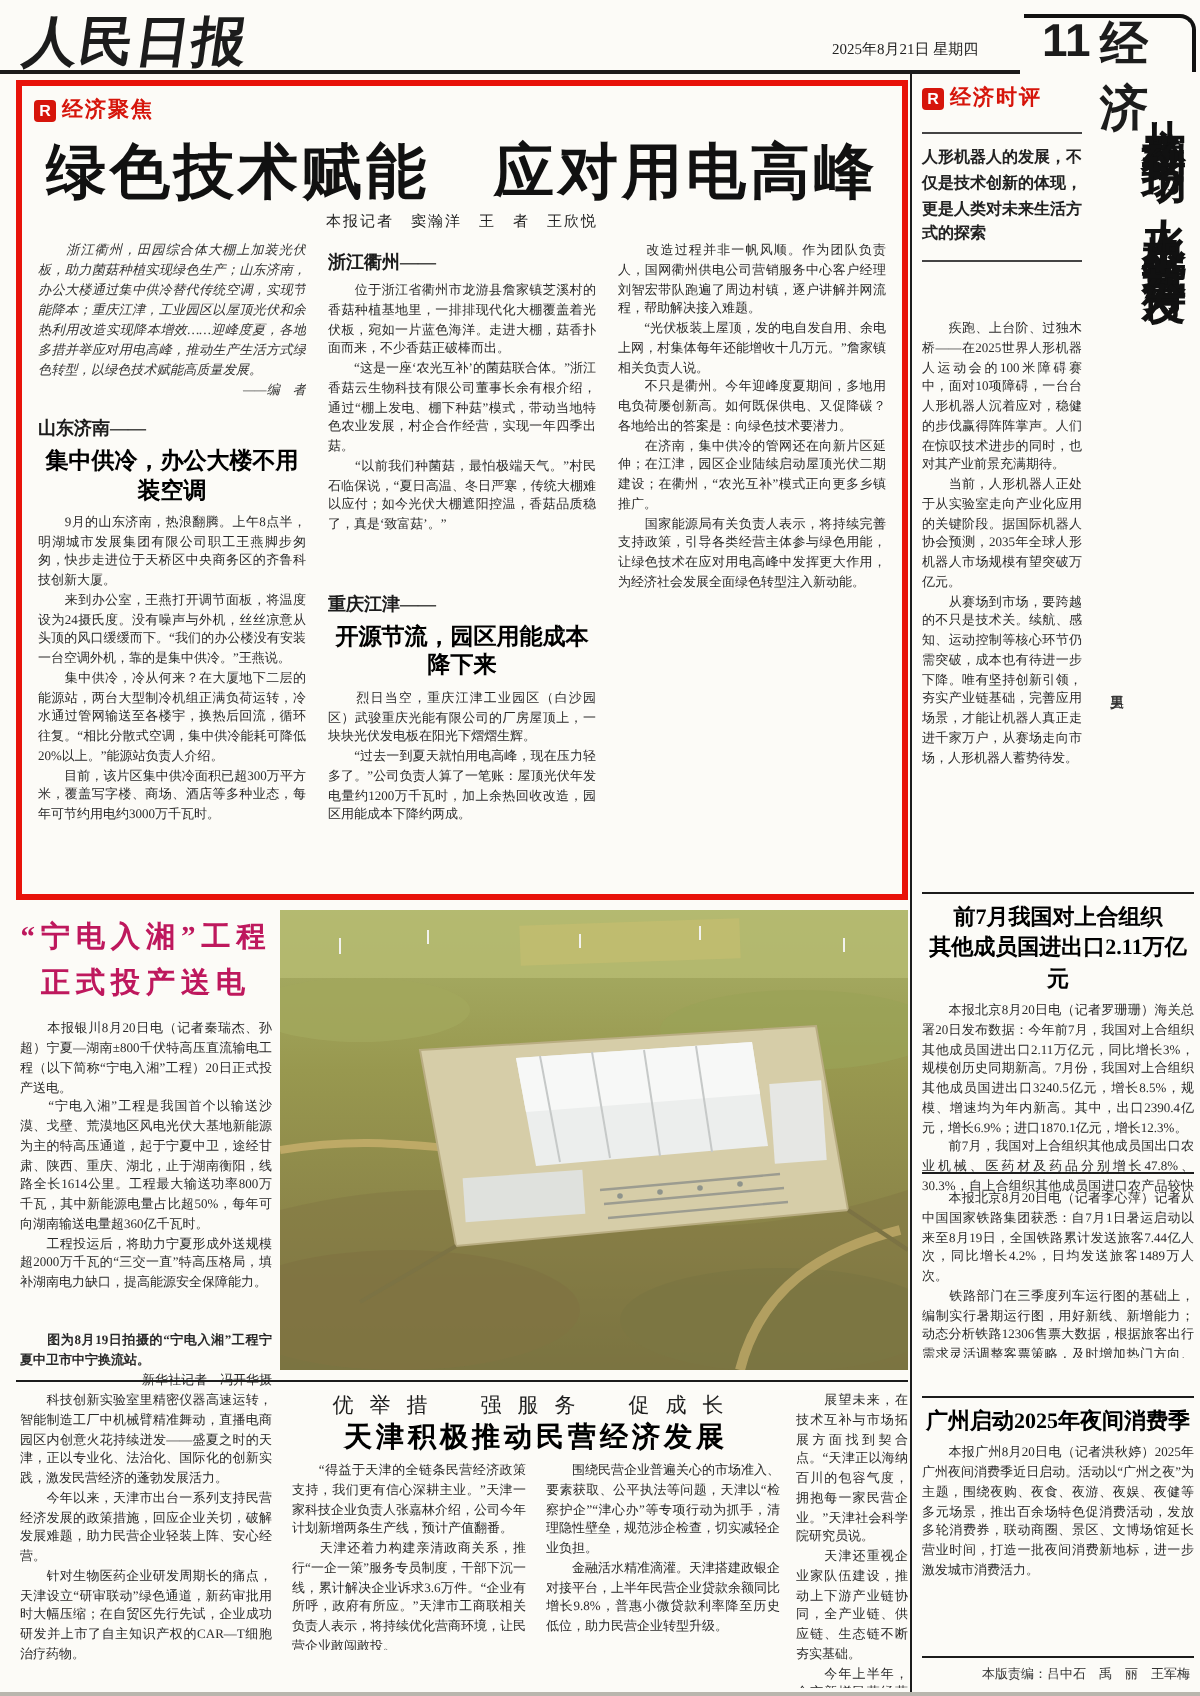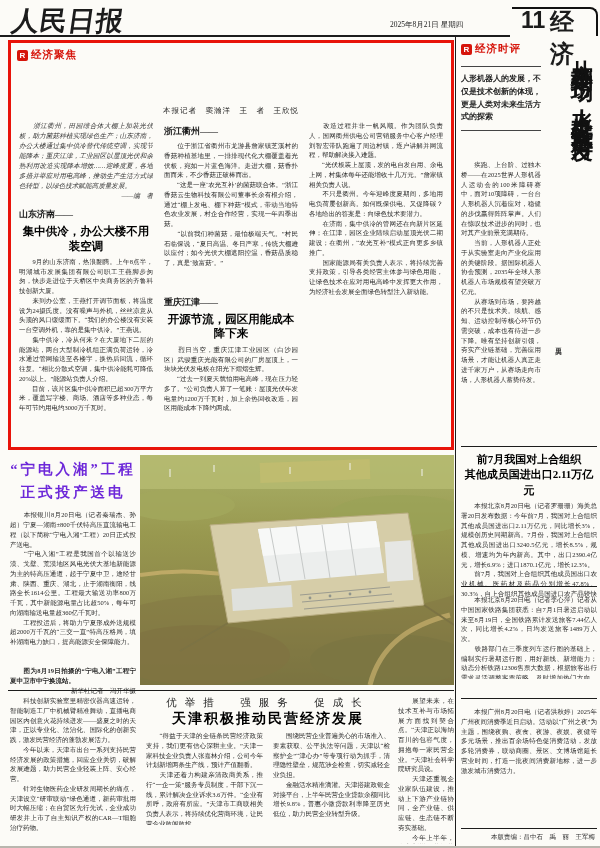--- a/index.html
+++ b/index.html
@@ -29,47 +29,48 @@
   .editor-sig{text-align:right;font-style:italic;}
   .place{font-size:9px;font-weight:bold;margin:7px 0 3px;}
   .subhead{font-size:11.5px;font-weight:bold;text-align:center;line-height:1.25;margin-bottom:4px;color:#000;}
   .body-txt{font-size:6.5px;line-height:1.5;color:#2a2a2a;}
   
   .vert-headline{writing-mode:vertical-rl;font-size:22px;font-weight:bold;letter-spacing:4px;line-height:1.15;color:#111;}
   .vert-author{writing-mode:vertical-rl;font-size:7px;color:#333;}
   .lead{font-size:8px;font-weight:bold;line-height:1.6;color:#222;
         border-top:1px solid #444;border-bottom:1px solid #444;padding:6px 0;text-align:justify;}
   
-  .nd-headline{font-size:14.5px;font-weight:bold;text-align:center;letter-spacing:3px;line-height:1.6;color:#6d28d9;}
+  .nd-headline{font-size:14.5px;font-weight:bold;text-align:center;letter-spacing:3px;line-height:1.6;color:#be185d;}
   .caption-bold{font-weight:bold;}
   .credit{text-align:right;font-size:6.5px;}
   
   .kicker{font-size:10.5px;font-weight:normal;letter-spacing:8px;text-align:center;}
   .tj-headline{font-size:14px;font-weight:bold;letter-spacing:2px;text-align:center;color:#000;}
   
   .brief-headline{font-size:11px;font-weight:bold;text-align:center;line-height:1.4;white-space:pre-line;color:#000;}
   .footer-editors{font-size:6.5px;text-align:right;color:#333;}
 </style>
 </head>
 <body>
 
 <div class="abs" style="left:0;top:0;width:600px;height:36px;">
   <div class="abs masthead" style="left:12px;top:3px;">人民日报</div>
-  <div class="abs hdr-date" style="left:390px;top:20px;width:125px;text-align:left;">2025年8月21日  星期四</div>
+  <div class="abs hdr-date" style="left:390px;top:20px;width:125px;text-align:center;">2025年8月21日  星期四</div>
   <div class="abs corner" style="left:512px;top:7px;width:84px;height:27px;"></div>
   <div class="abs pageno" style="left:521px;top:7px;">11</div>
   <div class="abs section-big" style="left:550px;top:6px;">经济</div>
   <div class="abs rule" style="left:0;top:35px;width:510px;height:1.5px;"></div>
 </div>
 
 <div class="abs focus-box" style="left:8px;top:40px;width:440px;height:404px;">
   <div class="seclabel abs" style="left:6px;top:5px;">
     <span class="seclogo">R</span>
     <span class="seclabel-text">经济聚焦</span>
   </div>
+  <div class="abs main-headline" style="left:0;top:23px;width:100%;">绿色技术赋能　应对用电高峰</div>
   <div class="abs byline" style="left:0;top:63px;width:100%;">本报记者　窦瀚洋　王　者　王欣悦</div>
   <div class="abs cols" style="left:8px;top:78px;width:424px;height:318px;">
     <div class="col" style="width:134px;height:318px;">
       <div class="intro flow">　　浙江衢州，田园综合体大棚上加装光伏板，助力菌菇种植实现绿色生产；山东济南，办公大楼通过集中供冷替代传统空调，实现节能降本；重庆江津，工业园区以屋顶光伏和余热利用改造实现降本增效……迎峰度夏，各地多措并举应对用电高峰，推动生产生活方式绿色转型，以绿色技术赋能高质量发展。</div>
       <div class="intro editor-sig">——编　者</div>
       <div class="place">山东济南——</div>
       <div class="subhead">集中供冷，办公大楼不用装空调</div>
       <div class="body-txt flow" style="height:186px;">　　9月的山东济南，热浪翻腾。上午8点半，明湖城市发展集团有限公司职工王燕脚步匆匆，快步走进位于天桥区中央商务区的齐鲁科技创新大厦。
 　　来到办公室，王燕打开调节面板，将温度设为24摄氏度。没有噪声与外机，丝丝凉意从头顶的风口缓缓而下。“我们的办公楼没有安装一台空调外机，靠的是集中供冷。”王燕说。
 　　集中供冷，冷从何来？在大厦地下二层的能源站，两台大型制冷机组正满负荷运转，冷水通过管网输送至各楼宇，换热后回流，循环往复。“相比分散式空调，集中供冷能耗可降低20%以上。”能源站负责人介绍。
@@ -211,19 +212,20 @@
 </div>
 
 <div class="abs rule" style="left:461px;top:586px;width:136px;height:0.8px;"></div>
 <div class="abs" style="left:461px;top:592px;width:136px;height:102px;">
   <div class="body-txt flow" style="height:84px;margin-top:3px;">　　本报北京8月20日电（记者李心萍）记者从中国国家铁路集团获悉：自7月1日暑运启动以来至8月19日，全国铁路累计发送旅客7.44亿人次，同比增长4.2%，日均发送旅客1489万人次。
 　　铁路部门在三季度列车运行图的基础上，编制实行暑期运行图，用好新线、新增能力；动态分析铁路12306售票大数据，根据旅客出行需求灵活调整客票策略，及时增加热门方向、区间和时段运力投放，安排主要旅游城市间夜间高铁，最大限度满足旅客出行需求。</div>
 </div>
 
 <div class="abs rule" style="left:461px;top:698px;width:136px;height:0.8px;"></div>
 <div class="abs" style="left:461px;top:704px;width:136px;height:120px;">
+  <div class="brief-headline">广州启动2025年夜间消费季</div>
   <div class="body-txt flow" style="height:100px;margin-top:3px;">　　本报广州8月20日电（记者洪秋婷）2025年广州夜间消费季近日启动。活动以“广州之夜”为主题，围绕夜购、夜食、夜游、夜娱、夜健等多元场景，推出百余场特色促消费活动，发放多轮消费券，联动商圈、景区、文博场馆延长营业时间，打造一批夜间消费新地标，进一步激发城市消费活力。</div>
 </div>
 
 <div class="abs rule" style="left:461px;top:828px;width:136px;height:0.8px;"></div>
 <div class="abs footer-editors" style="left:461px;top:833px;width:134px;">本版责编：吕中石　禹　丽　王军梅</div>
 
 <div class="abs" style="left:0;top:846px;width:600px;height:2px;background:#b9b6ae;"></div>
 
 </body></html>

